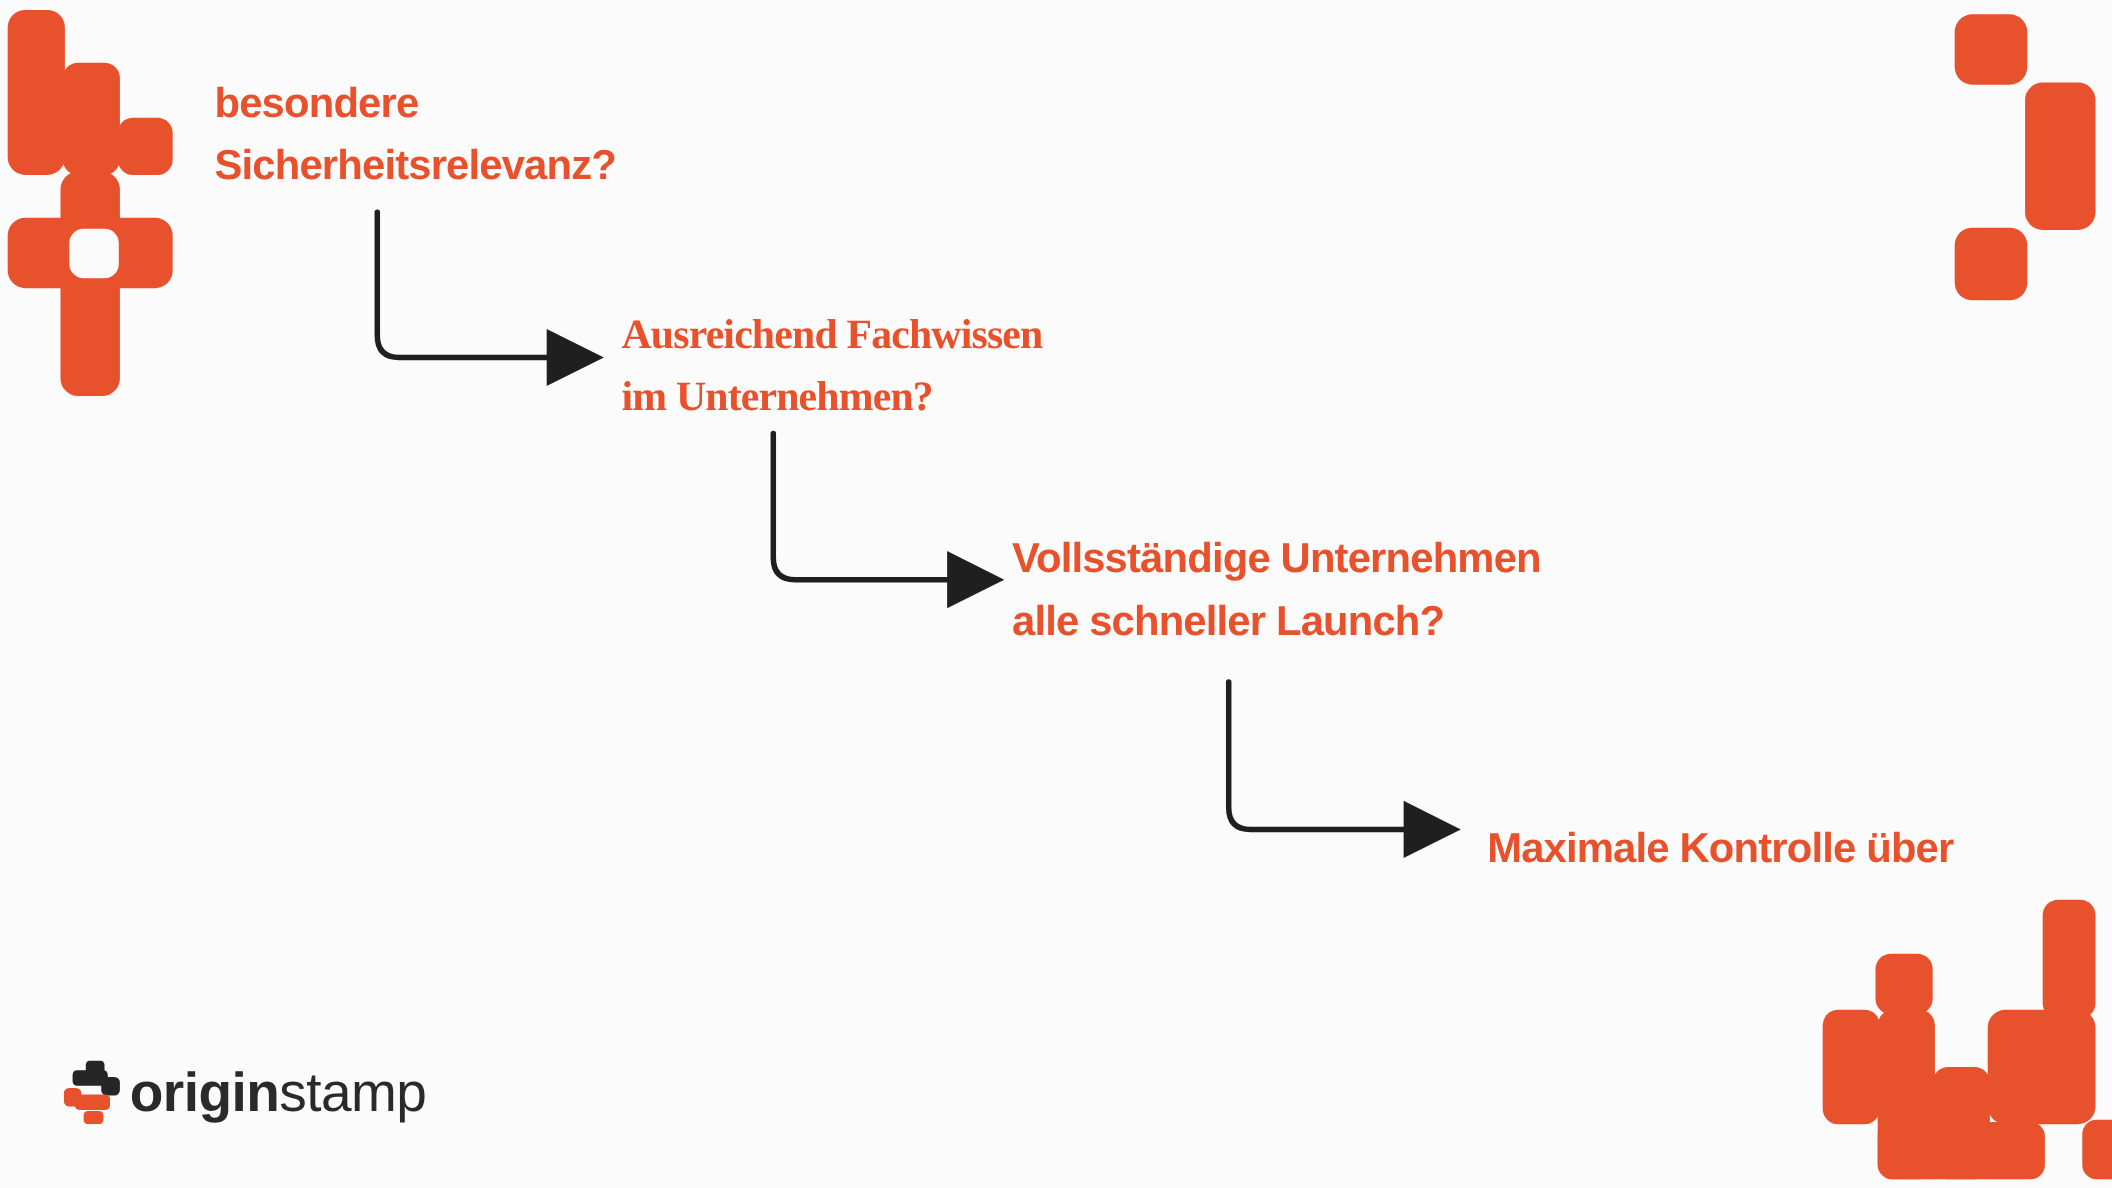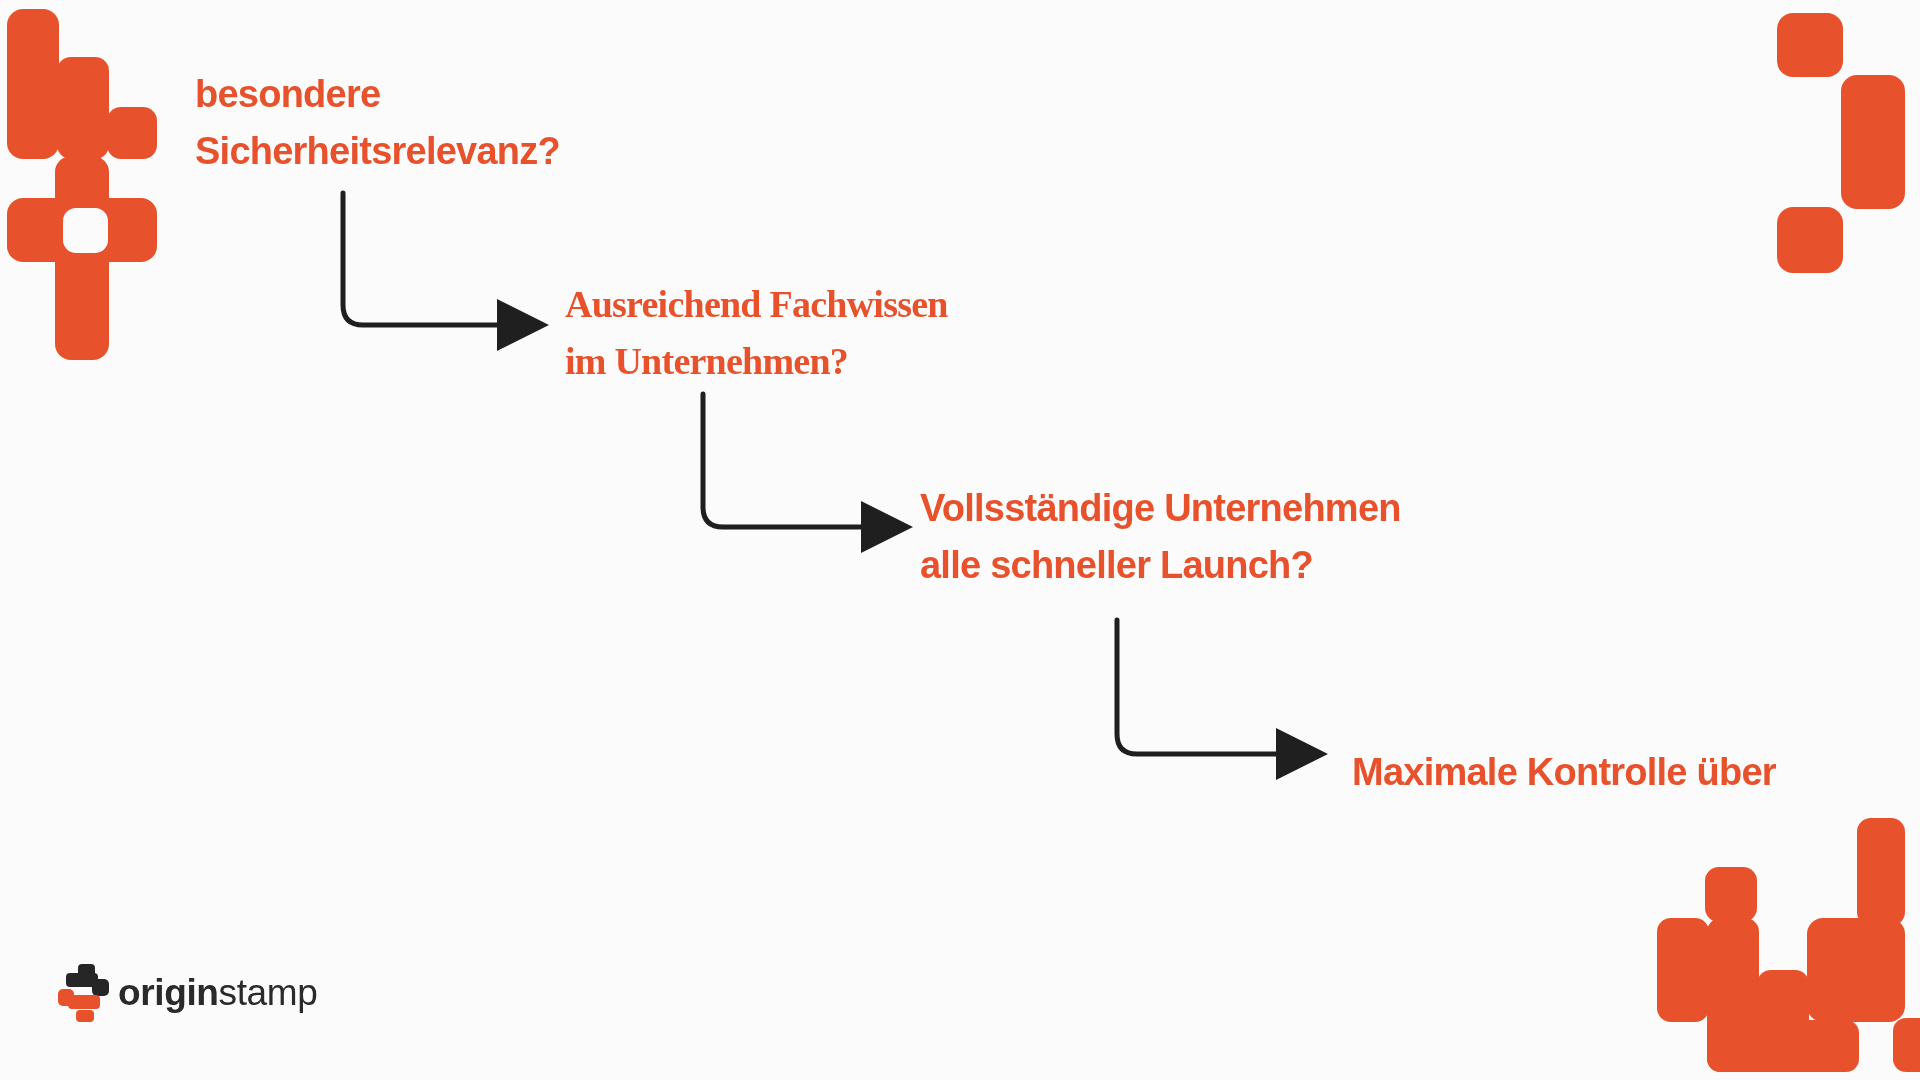--- a/index.html
+++ b/index.html
@@ -30,21 +30,21 @@
     line-height:57px;
     letter-spacing:-0.02em;
     white-space:nowrap;
   }
   .q-line{display:block;}
   .logo{
     position:absolute;left:58px;top:964px;
     display:flex;align-items:center;gap:8px;
   }
   .logo-word{
-    font-size:37px;
+    font-size:50px;
     color:var(--logo-ink);
     letter-spacing:-0.01em;
     line-height:58px;
     white-space:nowrap;
   }
   .logo-word .bold{font-weight:700;}
   .logo-word .reg{font-weight:400;}
 </style>
 </head>
 <body>

